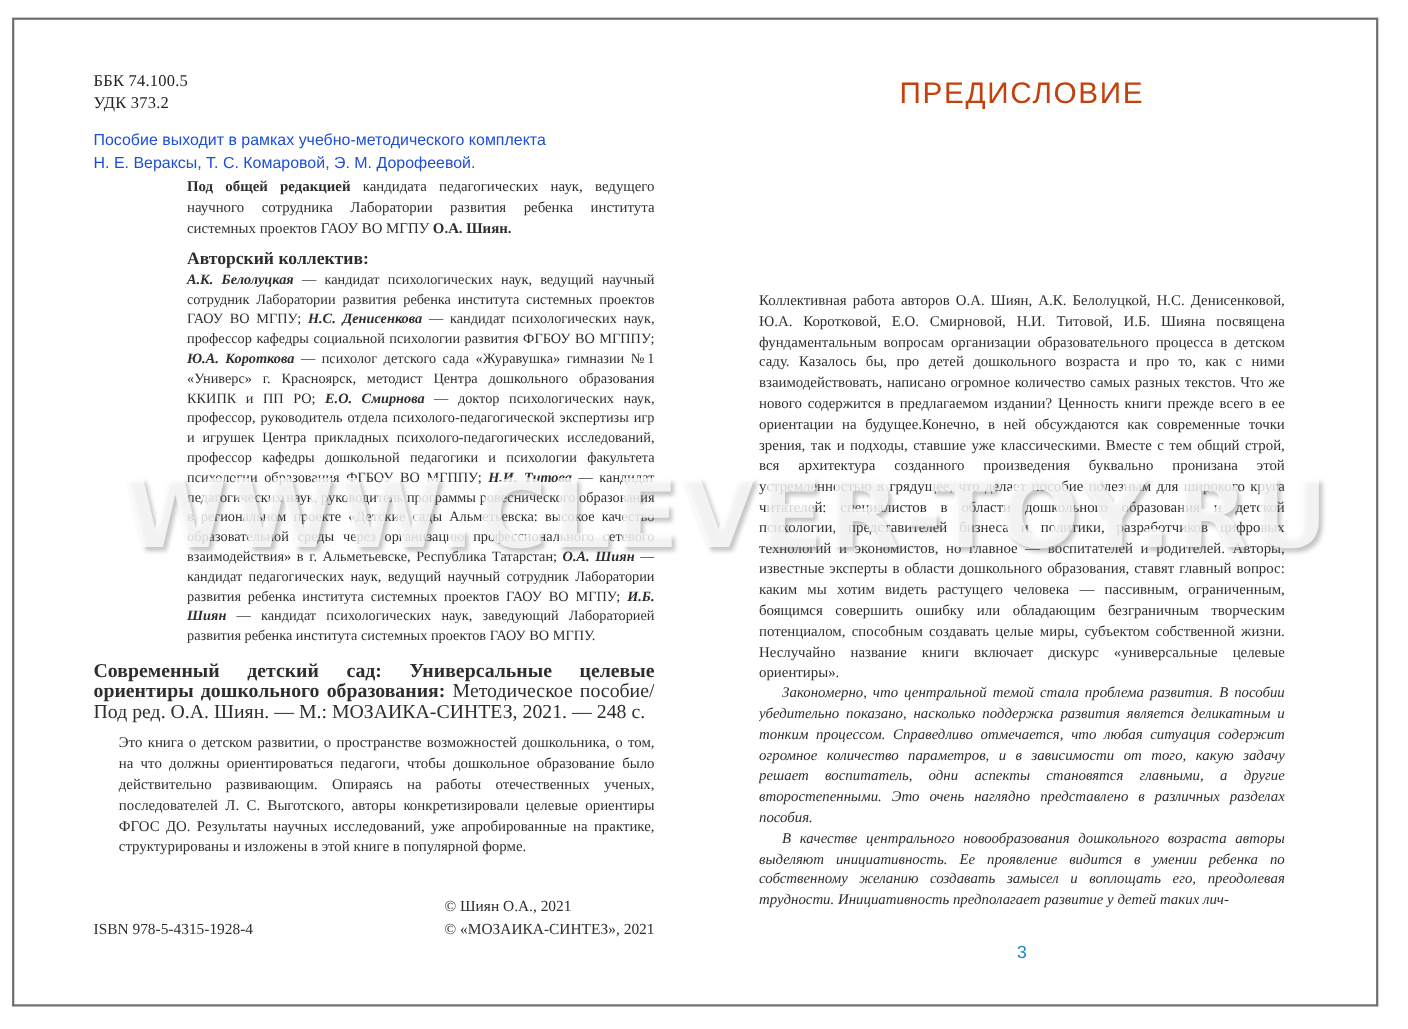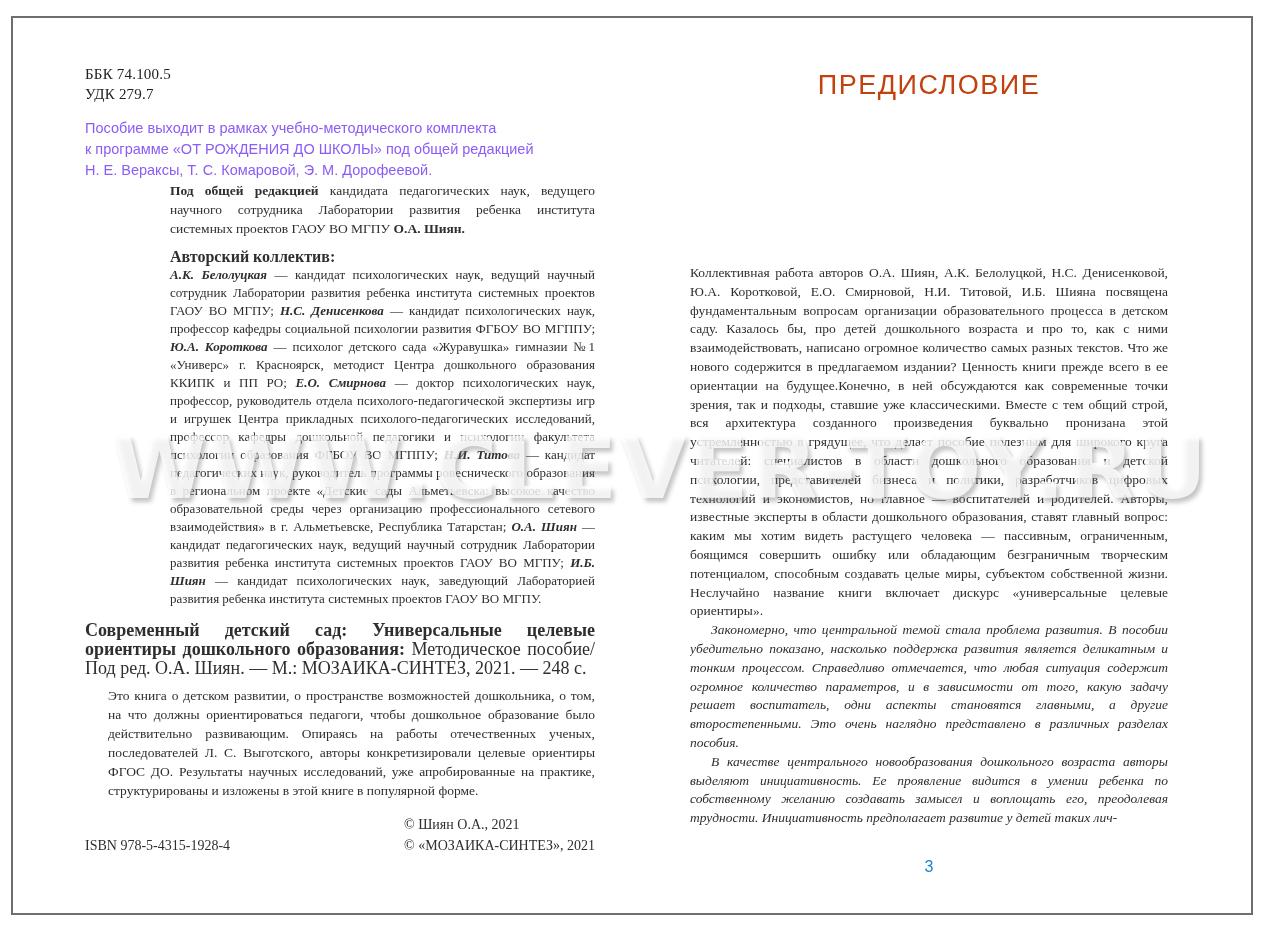--- a/index.html
+++ b/index.html
@@ -12,21 +12,21 @@
     border:2px solid #6e6e6e;background:#ffffff;box-sizing:border-box;
   }
   
   .left-page{
     position:absolute;left:85px;top:64px;width:510px;height:792px;
     display:flex;flex-direction:column;overflow:hidden;
   }
   .bbk-block{font-size:15px;line-height:20px;color:#222;letter-spacing:.2px;}
   .series-note{
     margin-top:14px;font-family:"Liberation Sans", sans-serif;
-    font-size:14.5px;line-height:21px;color:#8b5cf6;
+    font-size:14.5px;line-height:21px;color:#1d4ed8;
   }
   .indent-block{margin-left:85px;}
   .editor-par{font-size:13.5px;line-height:19px;text-align:justify;}
   .authors-heading{margin-top:9px;font-size:16px;line-height:19px;font-weight:bold;}
   .authors-par{font-size:13px;line-height:18px;text-align:justify;}
   .biblio-par{margin-top:13px;font-size:18px;line-height:19px;text-align:justify;}
   .annotation-par{margin-top:8px;font-size:13.5px;line-height:19px;text-align:justify;margin-left:23px;}
   .bottom-row{
     margin-top:auto;display:flex;justify-content:space-between;align-items:flex-end;
     font-size:14px;line-height:21px;
@@ -61,26 +61,25 @@
   }
 </style>
 </head>
 <body>
 
 <div class="scan-border"></div>
 
 <div class="left-page">
   <div class="bbk-block">
     <div>ББК 74.100.5</div>
-    <div>УДК 279.7</div>
+    <div>УДК 373.2</div>
   </div>
 
   <div class="series-note">
     <div>Пособие выходит в рамках учебно-методического комплекта</div>
-    <div>к программе «ОТ РОЖДЕНИЯ ДО ШКОЛЫ» под общей редакцией</div>
     <div>Н. Е. Вераксы, Т. С. Комаровой, Э. М. Дорофеевой.</div>
   </div>
 
   <div class="editor-par indent-block"><span class="seg b">Под общей редакцией </span><span class="seg">кандидата педагогических наук, ведущего научного сотрудника Лаборатории развития ребенка института системных проектов ГАОУ ВО МГПУ </span><span class="seg b">О.А. Шиян.</span></div>
 
   <div class="authors-heading indent-block">Авторский коллектив:</div>
 
   <div class="authors-par indent-block"><span class="seg b i">А.К. Белолуцкая</span><span class="seg"> — кандидат психологических наук, ведущий научный сотрудник Лаборатории развития ребенка института системных проектов ГАОУ ВО МГПУ; </span><span class="seg b i">Н.С. Денисенкова</span><span class="seg"> — кандидат психологических наук, профессор кафедры социальной психологии развития ФГБОУ ВО МГППУ; </span><span class="seg b i">Ю.А. Короткова</span><span class="seg"> — психолог детского сада «Журавушка» гимназии №1 «Универс» г. Красноярск, методист Центра дошкольного образования ККИПК и ПП РО; </span><span class="seg b i">Е.О. Смирнова</span><span class="seg"> — доктор психологических наук, профессор, руководитель отдела психолого-педагогической экспертизы игр и игрушек Центра прикладных психолого-педагогических исследований, профессор кафедры дошкольной педагогики и психологии факультета психологии образования ФГБОУ ВО МГППУ; </span><span class="seg b i">Н.И. Титова</span><span class="seg"> — кандидат педагогических наук, руководитель программы ровеснического образования в региональном проекте «Детские сады Альметьевска: высокое качество образовательной среды через организацию профессионального сетевого взаимодействия» в г. Альметьевске, Республика Татарстан; </span><span class="seg b i">О.А. Шиян</span><span class="seg"> — кандидат педагогических наук, ведущий научный сотрудник Лаборатории развития ребенка института системных проектов ГАОУ ВО МГПУ; </span><span class="seg b i">И.Б. Шиян</span><span class="seg"> — кандидат психологических наук, заведующий Лабораторией развития ребенка института системных проектов ГАОУ ВО МГПУ.</span></div>
 
   <div class="biblio-par"><span class="seg b">Современный детский сад: Универсальные целевые ориентиры дошкольного образования: </span><span class="seg">Методическое пособие/Под ред. О.А. Шиян. — М.: МОЗАИКА-СИНТЕЗ, 2021. — 248 с.</span></div>

